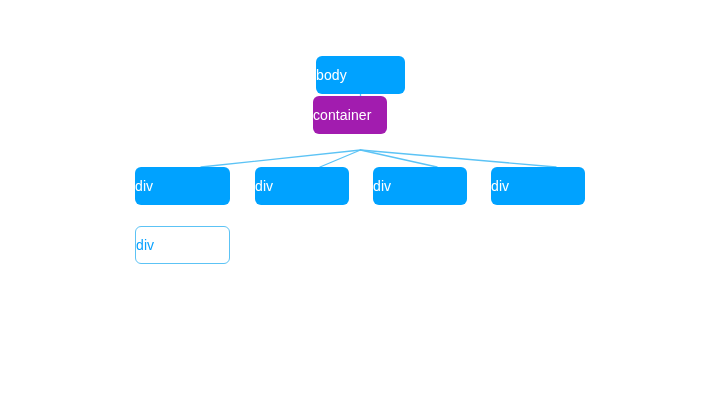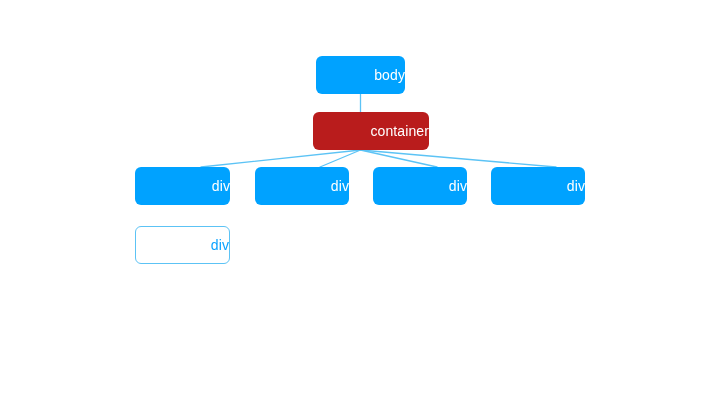--- a/index.html
+++ b/index.html
@@ -26,21 +26,21 @@
     top: 0;
     width: 720px;
     height: 405px;
     pointer-events: none;
   }
   .node {
     position: absolute;
     box-sizing: border-box;
     display: flex;
     align-items: center;
-    justify-content: flex-end;
+    justify-content: flex-start;
     border-radius: 6px;
     font-size: 14px;
     line-height: 1;
     letter-spacing: 0.1px;
     white-space: nowrap;
     user-select: none;
   }
   .node.filled {
     background: #00a2ff;
     color: #ffffff;
@@ -68,21 +68,21 @@
         <line x1="360.5" y1="150" x2="320" y2="167" stroke="#5cc3f5" stroke-width="1.3"></line>
         <line x1="360.5" y1="150" x2="437" y2="167" stroke="#5cc3f5" stroke-width="1.3"></line>
         <line x1="360.5" y1="150" x2="556" y2="167" stroke="#5cc3f5" stroke-width="1.3"></line>
       </g>
   </svg>
 
   <div class="node filled" style="left: 316px; top: 56px; width: 89px; height: 38px; background: rgb(0, 162, 255); color: rgb(255, 255, 255);">
     <span class="node-label">body</span>
   </div>
 
-  <div class="node filled" style="left: 313px; top: 112px; width: 116px; height: 38px; background: #b91c1c; color: rgb(255, 255, 255);">
+  <div class="node filled" style="left: 313px; top: 96px; width: 74px; height: 38px; background: #a21caf; color: rgb(255, 255, 255);">
     <span class="node-label">container</span>
   </div>
 
   <div class="node filled" style="left: 135px; top: 167px; width: 95px; height: 38px; background: rgb(0, 162, 255); color: rgb(255, 255, 255);">
     <span class="node-label">div</span>
   </div>
 
   <div class="node filled" style="left: 255px; top: 167px; width: 94px; height: 38px; background: rgb(0, 162, 255); color: rgb(255, 255, 255);">
     <span class="node-label">div</span>
   </div>

